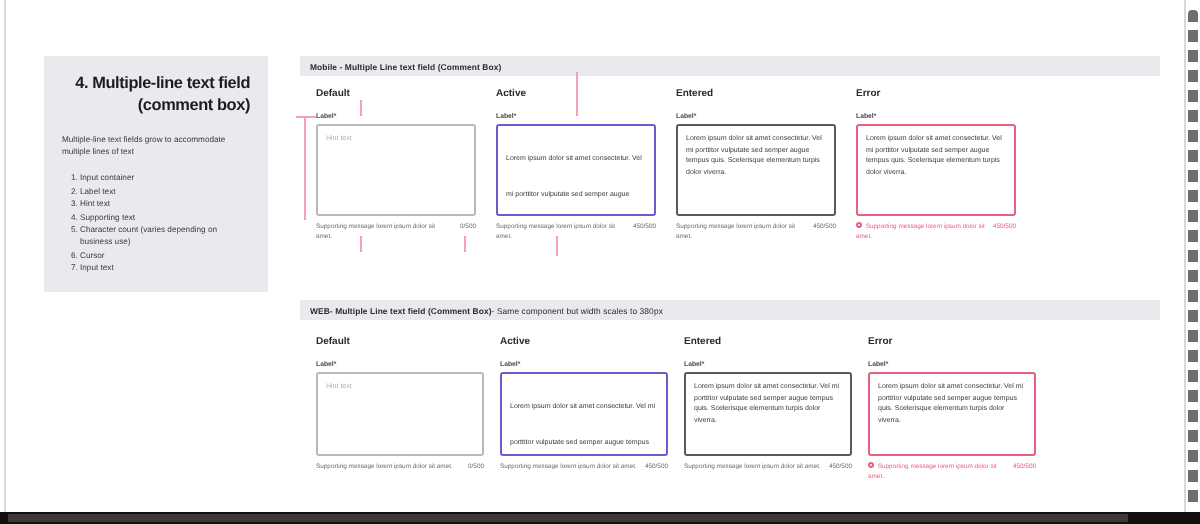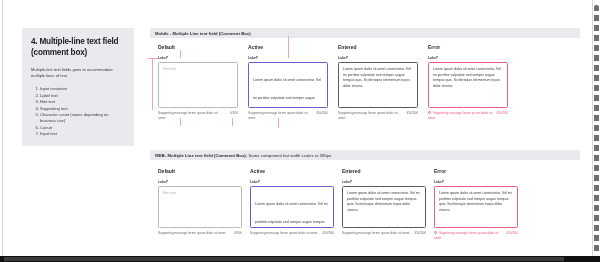--- a/index.html
+++ b/index.html
@@ -42,21 +42,21 @@
 
   
   .info-card {
     position: absolute; left: 22px; top: 28px;
     width: 112px; height: 118px;
     background: #e9eaee;
     padding: 8px 9px 6px 9px;
   }
   .info-title {
     font-size: 8.2px; font-weight: bold; line-height: 11px;
-    color: #1c1c1c; text-align: left; letter-spacing: -0.2px;
+    color: #1c1c1c; text-align: right; letter-spacing: -0.2px;
   }
   .info-desc {
     margin-top: 9px;
     font-size: 4.1px; line-height: 6.2px; color: #3a3a3a;
   }
   .info-list {
     margin-top: 7px; padding-left: 9px;
     font-size: 4.1px; line-height: 6.4px; color: #3a3a3a;
   }
   .info-list li { margin: 0; }

